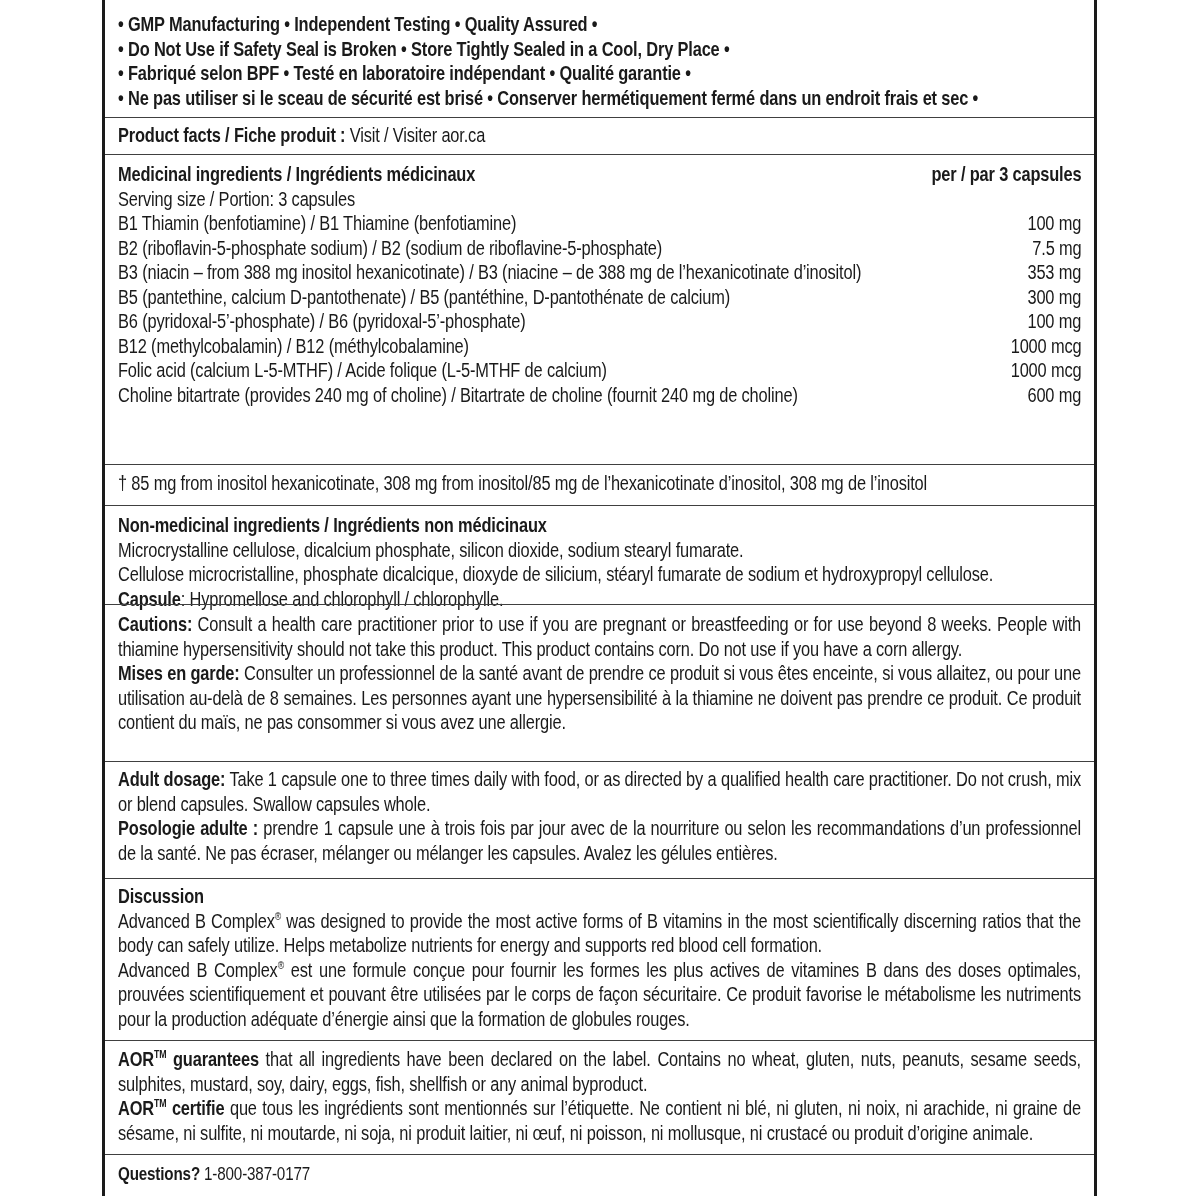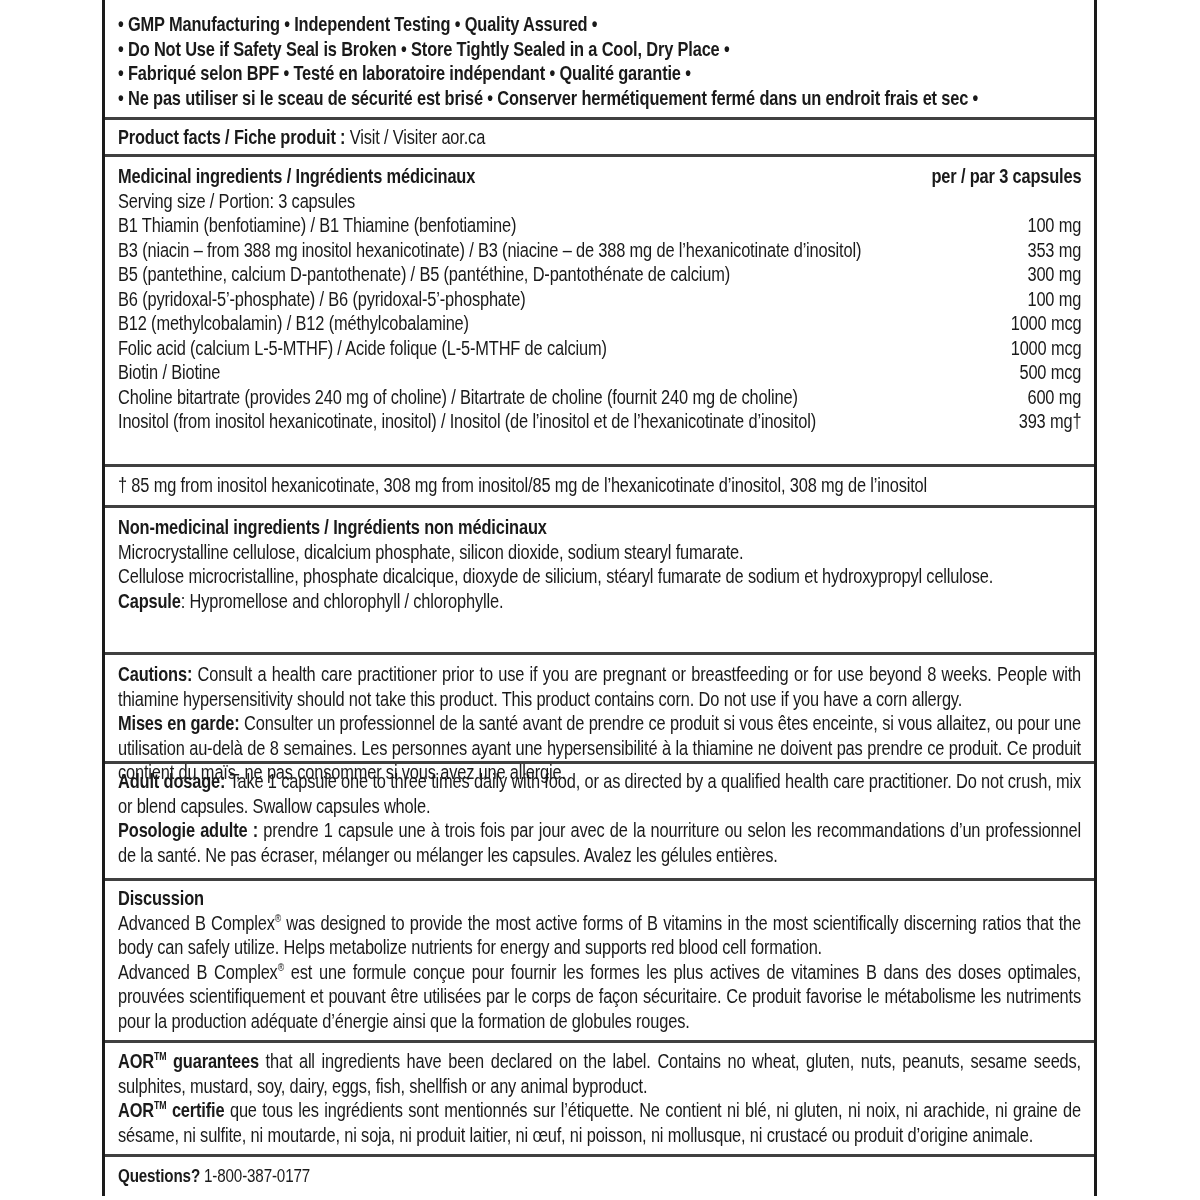--- a/index.html
+++ b/index.html
@@ -1,20 +1,20 @@
 <!DOCTYPE html>
 <html><head>
 <meta charset="utf-8">
 <style>
   html, body { margin: 0; padding: 0; background: #ffffff; }
   body { width: 1200px; height: 1200px; position: relative; overflow: hidden;
          font-family: "Liberation Sans", "DejaVu Sans", sans-serif; color: #1a1a1a; }
   .label { position: absolute; left: 102px; top: -4px; width: 995px; height: 1200px;
            border-left: 3px solid #1a1a1a; border-right: 3px solid #1a1a1a; box-sizing: border-box; }
-  .sec { position: absolute; left: 0; right: 0; border-top: 3px solid #404040; box-sizing: border-box; }
+  .sec { position: absolute; left: 0; right: 0; border-top: 1px solid #404040; box-sizing: border-box; }
   .sec:first-child { border-top: 3px solid #1a1a1a; }
   .txt { position: absolute; left: 13px; right: 13px;
          font-size: 20.5px; line-height: 24.5px; letter-spacing: -0.2px;
          transform-origin: 0 0; }
   .line { white-space: nowrap; display: block; transform: scaleX(0.80); transform-origin: 0 0; }
   .just { display: block; transform: scaleX(0.80); transform-origin: 0 0; width: 125%; text-align: justify; text-align-last: left; }
   b, .b { font-weight: bold; }
   .row { position: relative; height: 24.5px; white-space: nowrap; }
   .row .name { position: absolute; left: 0; transform: scaleX(0.80); transform-origin: 0 0; }
   .row .amt { position: absolute; right: 0; transform: scaleX(0.80); transform-origin: 100% 0; }
@@ -50,71 +50,67 @@
       </div>
       <div class="row">
         <span class="name">Serving size / Portion: 3 capsules</span>
       </div>
       <div id="ingredient-list">
           <div class="row">
             <span class="name">B1 Thiamin (benfotiamine) / B1 Thiamine (benfotiamine)</span>
             <span class="amt">100 mg</span>
           </div>
           <div class="row">
+            <span class="name">B2 (riboflavin-5-phosphate sodium) / B2 (sodium de riboflavine-5-phosphate)</span>
+            <span class="amt">7.5 mg</span>
+          </div>
+          <div class="row">
             <span class="name">B3 (niacin – from 388 mg inositol hexanicotinate) / B3 (niacine – de 388 mg de l’hexanicotinate d’inositol)</span>
             <span class="amt">353 mg</span>
           </div>
           <div class="row">
             <span class="name">B5 (pantethine, calcium D-pantothenate) / B5 (pantéthine, D-pantothénate de calcium)</span>
             <span class="amt">300 mg</span>
           </div>
           <div class="row">
             <span class="name">B6 (pyridoxal-5’-phosphate) / B6 (pyridoxal-5’-phosphate)</span>
             <span class="amt">100 mg</span>
           </div>
           <div class="row">
             <span class="name">B12 (methylcobalamin) / B12 (méthylcobalamine)</span>
             <span class="amt">1000 mcg</span>
           </div>
           <div class="row">
             <span class="name">Folic acid (calcium L-5-MTHF) / Acide folique (L-5-MTHF de calcium)</span>
             <span class="amt">1000 mcg</span>
           </div>
           <div class="row">
-            <span class="name">Biotin / Biotine</span>
-            <span class="amt">500 mcg</span>
-          </div>
-          <div class="row">
             <span class="name">Choline bitartrate (provides 240 mg of choline) / Bitartrate de choline (fournit 240 mg de choline)</span>
             <span class="amt">600 mg</span>
-          </div>
-          <div class="row">
-            <span class="name">Inositol (from inositol hexanicotinate, inositol) / Inositol (de l’inositol et de l’hexanicotinate d’inositol)</span>
-            <span class="amt">393 mg†</span>
           </div>
         </div>
     </div>
   </div>
 
   <div class="sec" style="top:468px; height:47px;">
     <div class="txt" style="top:6px;">
       <span class="line">† 85 mg from inositol hexanicotinate, 308 mg from inositol/85 mg de l’hexanicotinate d’inositol, 308 mg de l’inositol</span>
     </div>
   </div>
 
   <div class="sec" style="top:509px; height:91px;padding-left:20px;">
     <div class="txt" style="top:7px;">
       <span class="line b">Non-medicinal ingredients / Ingrédients non médicinaux</span>
       <span class="line">Microcrystalline cellulose, dicalcium phosphate, silicon dioxide, sodium stearyl fumarate.</span>
       <span class="line">Cellulose microcristalline, phosphate dicalcique, dioxyde de silicium, stéaryl fumarate de sodium et hydroxypropyl cellulose.</span>
       <span class="line"><b>Capsule</b><span>: Hypromellose and chlorophyll / chlorophylle.</span></span>
     </div>
   </div>
 
-  <div class="sec" style="top:656px; height:114px;">
+  <div class="sec" style="top:608px; height:114px;">
     <div class="txt" style="top:7px;">
       <span class="just"><b>Cautions:</b><span> Consult a health care practitioner prior to use if you are pregnant or breastfeeding or for use beyond 8 weeks. People with thiamine hypersensitivity should not take this product. This product contains corn. Do not use if you have a corn allergy.</span></span>
       <span class="just"><b>Mises en garde:</b><span> Consulter un professionnel de la santé avant de prendre ce produit si vous êtes enceinte, si vous allaitez, ou pour une utilisation au-delà de 8 semaines. Les personnes ayant une hypersensibilité à la thiamine ne doivent pas prendre ce produit. Ce produit contient du maïs, ne pas consommer si vous avez une allergie.</span></span>
     </div>
   </div>
 
   <div class="sec" style="top:765px; height:117px;">
     <div class="txt" style="top:5px;">
       <span class="just"><b>Adult dosage:</b><span> Take 1 capsule one to three times daily with food, or as directed by a qualified health care practitioner. Do not crush, mix or blend capsules. Swallow capsules whole.</span></span>
       <span class="just"><b>Posologie adulte :</b><span> prendre 1 capsule une à trois fois par jour avec de la nourriture ou selon les recommandations d’un professionnel de la santé. Ne pas écraser, mélanger ou mélanger les capsules. Avalez les gélules entières.</span></span>

